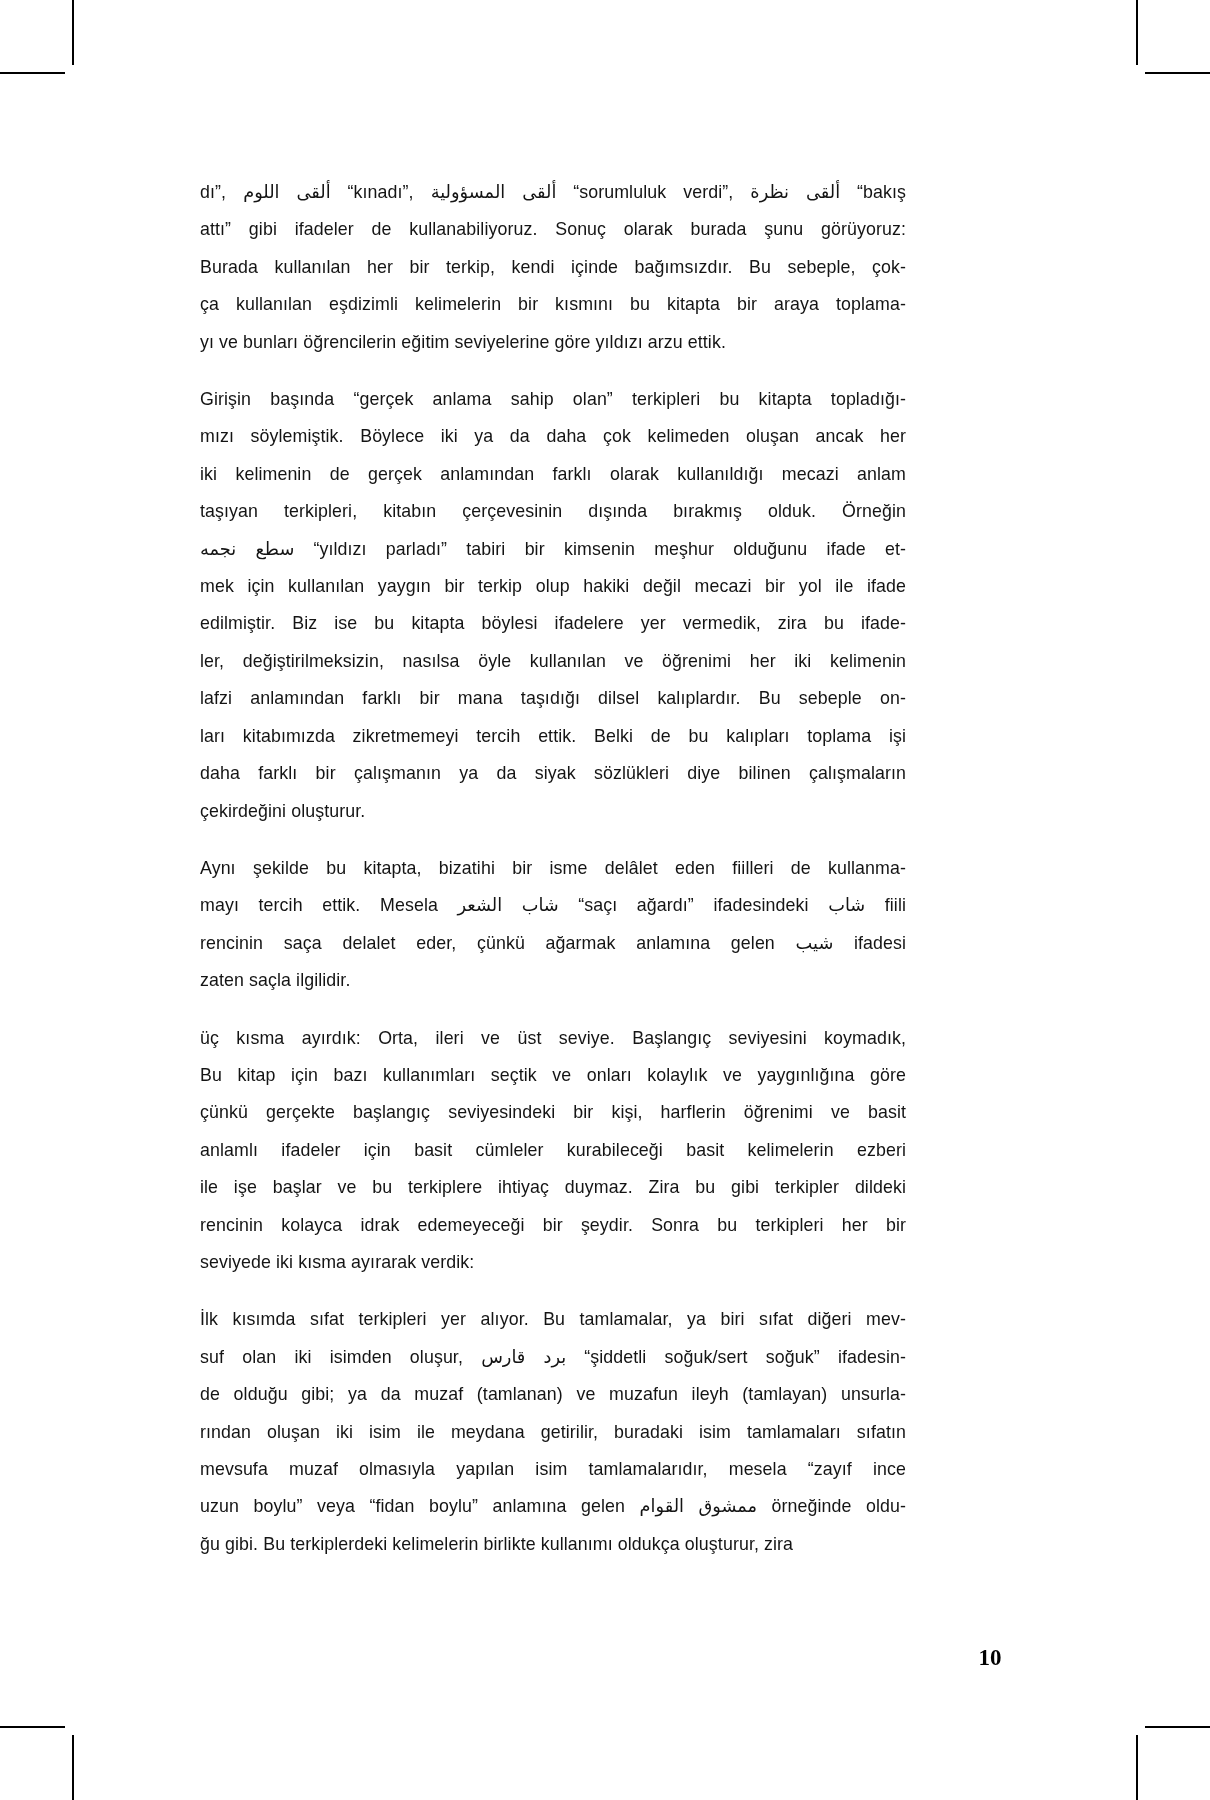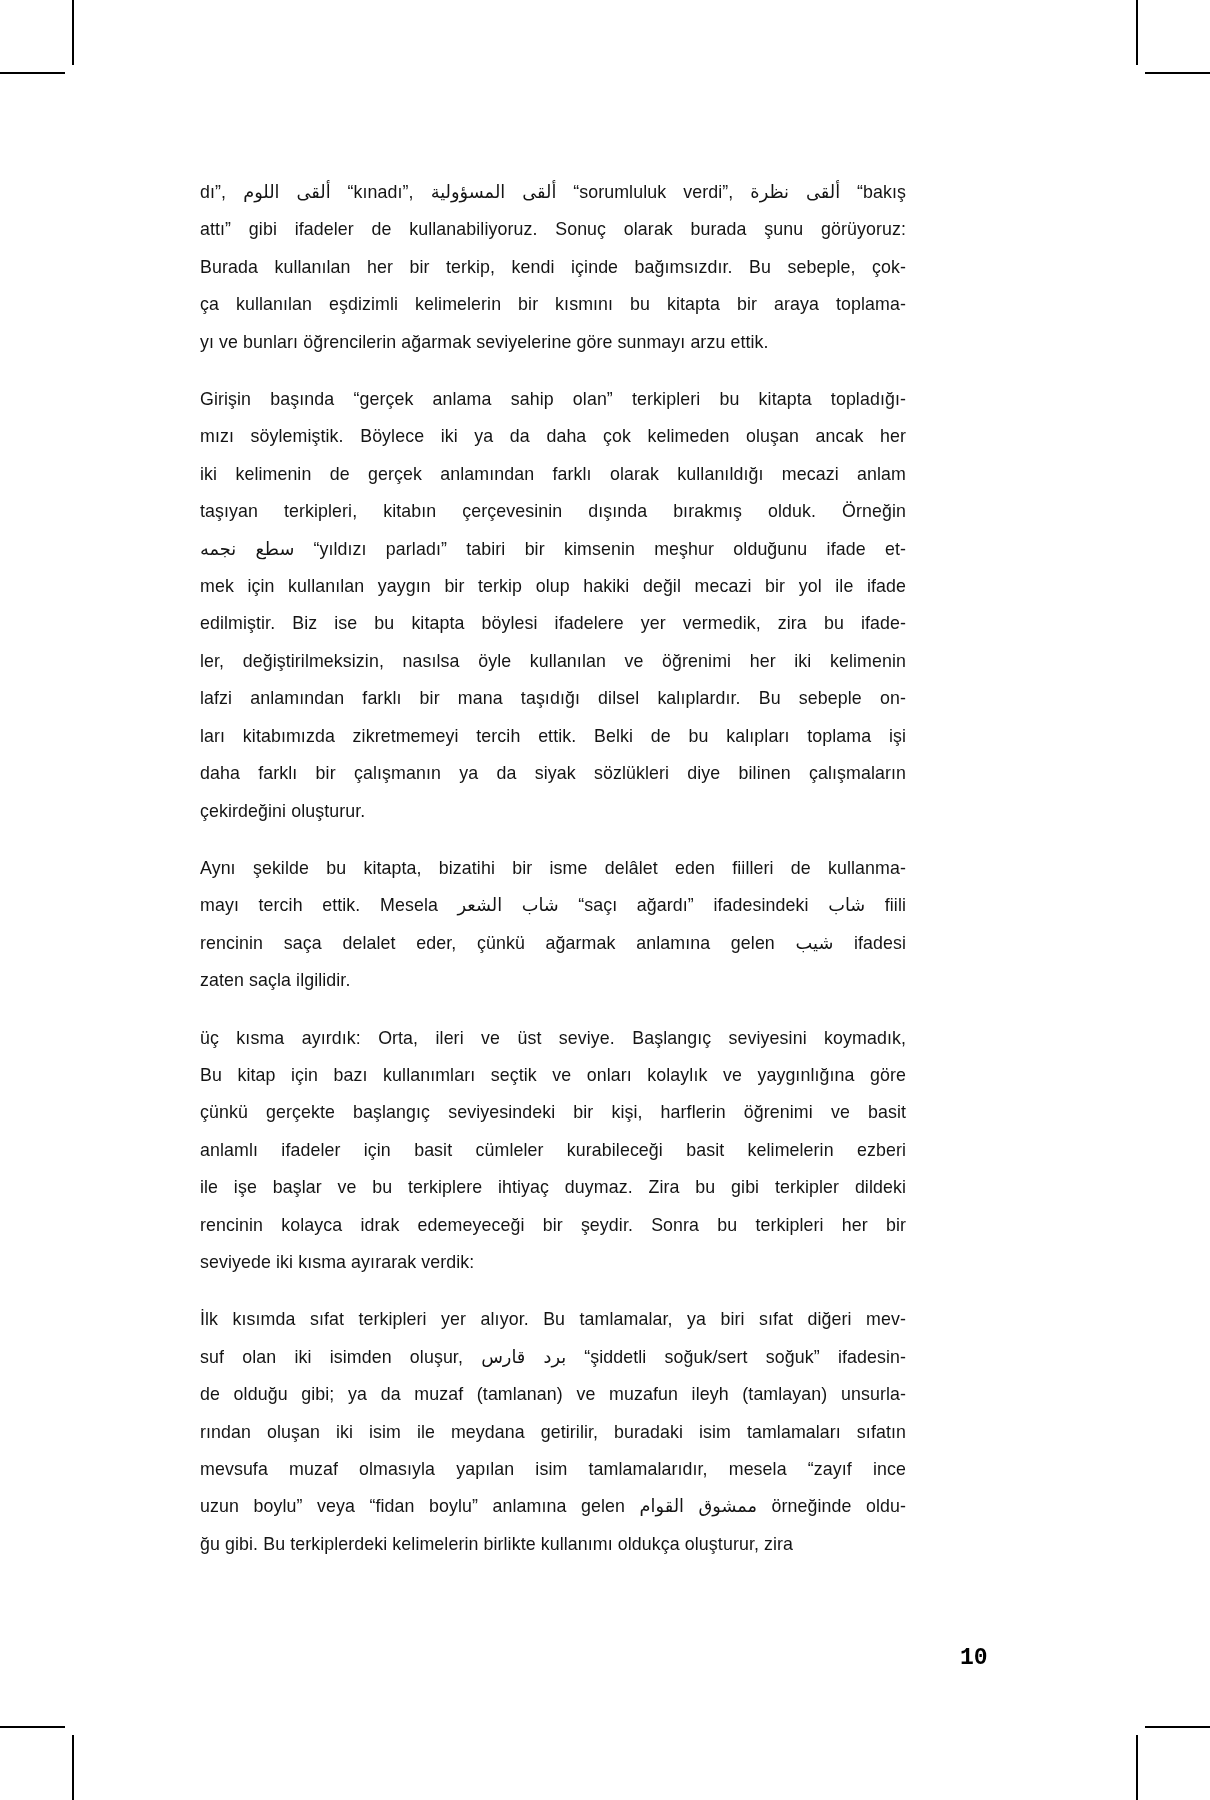--- a/index.html
+++ b/index.html
@@ -45,22 +45,22 @@
     unicode-bidi: normal;
     white-space: normal;
   }
   .line.last { text-align-last: left; }
 
   .page-number {
     position: absolute;
     left: 960px;
     top: 1645px;
     width: 60px;
-    text-align: left;
-    font-family: Liberation Mono, monospace;
+    text-align: center;
+    font-family: Liberation Serif, serif;
     font-weight: bold;
     font-size: 23px;
     color: #000;
   }
 </style>
 </head>
 <body>
 
 <div class="page">
 
@@ -72,21 +72,21 @@
   <div class="crop h bl-h"></div>
   <div class="crop v br-v"></div>
   <div class="crop h br-h"></div>
 
   <main class="text-block">
     <div class="para">
         <div class="line">dı”, ألقى اللوم “kınadı”, ألقى المسؤولية “sorumluluk verdi”, ألقى نظرة “bakış</div>
         <div class="line">attı” gibi ifadeler de kullanabiliyoruz. Sonuç olarak burada şunu görüyoruz:</div>
         <div class="line">Burada kullanılan her bir terkip, kendi içinde bağımsızdır. Bu sebeple, çok-</div>
         <div class="line">ça kullanılan eşdizimli kelimelerin bir kısmını bu kitapta bir araya toplama-</div>
-        <div class="line last">yı ve bunları öğrencilerin ağarmak seviyelerine göre sunmayı arzu ettik.</div>
+        <div class="line last">yı ve bunları öğrencilerin eğitim seviyelerine göre yıldızı arzu ettik.</div>
       </div>
     <div class="para">
         <div class="line">Girişin başında “gerçek anlama sahip olan” terkipleri bu kitapta topladığı-</div>
         <div class="line">mızı söylemiştik. Böylece iki ya da daha çok kelimeden oluşan ancak her</div>
         <div class="line">iki kelimenin de gerçek anlamından farklı olarak kullanıldığı mecazi anlam</div>
         <div class="line">taşıyan terkipleri, kitabın çerçevesinin dışında bırakmış olduk. Örneğin</div>
         <div class="line">سطع نجمه “yıldızı parladı” tabiri bir kimsenin meşhur olduğunu ifade et-</div>
         <div class="line">mek için kullanılan yaygın bir terkip olup hakiki değil mecazi bir yol ile ifade</div>
         <div class="line">edilmiştir. Biz ise bu kitapta böylesi ifadelere yer vermedik, zira bu ifade-</div>
         <div class="line">ler, değiştirilmeksizin, nasılsa öyle kullanılan ve öğrenimi her iki kelimenin</div>

